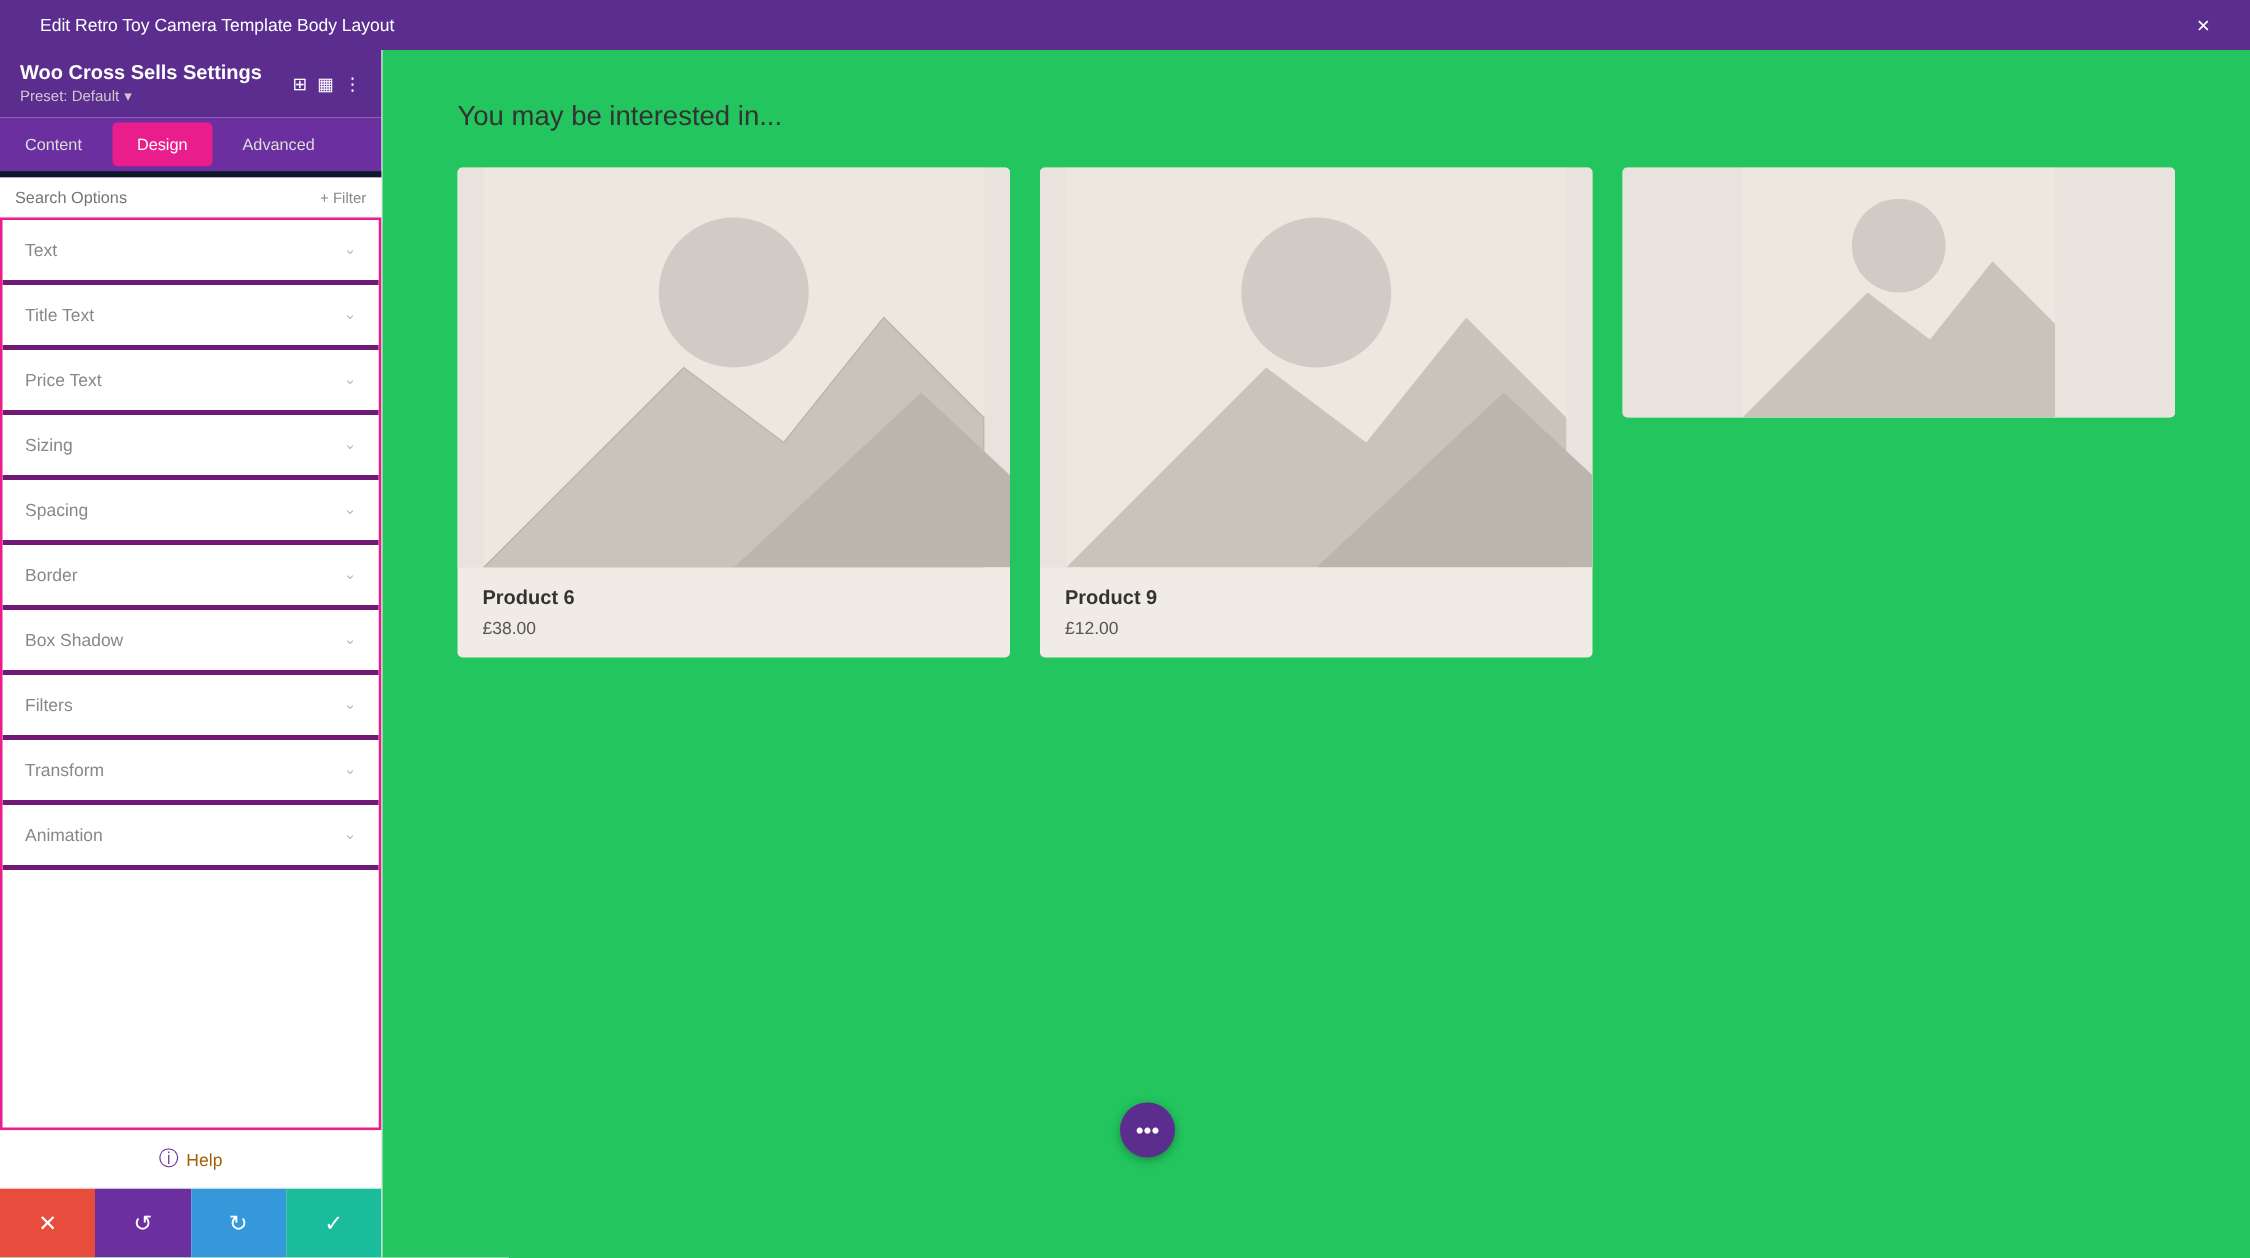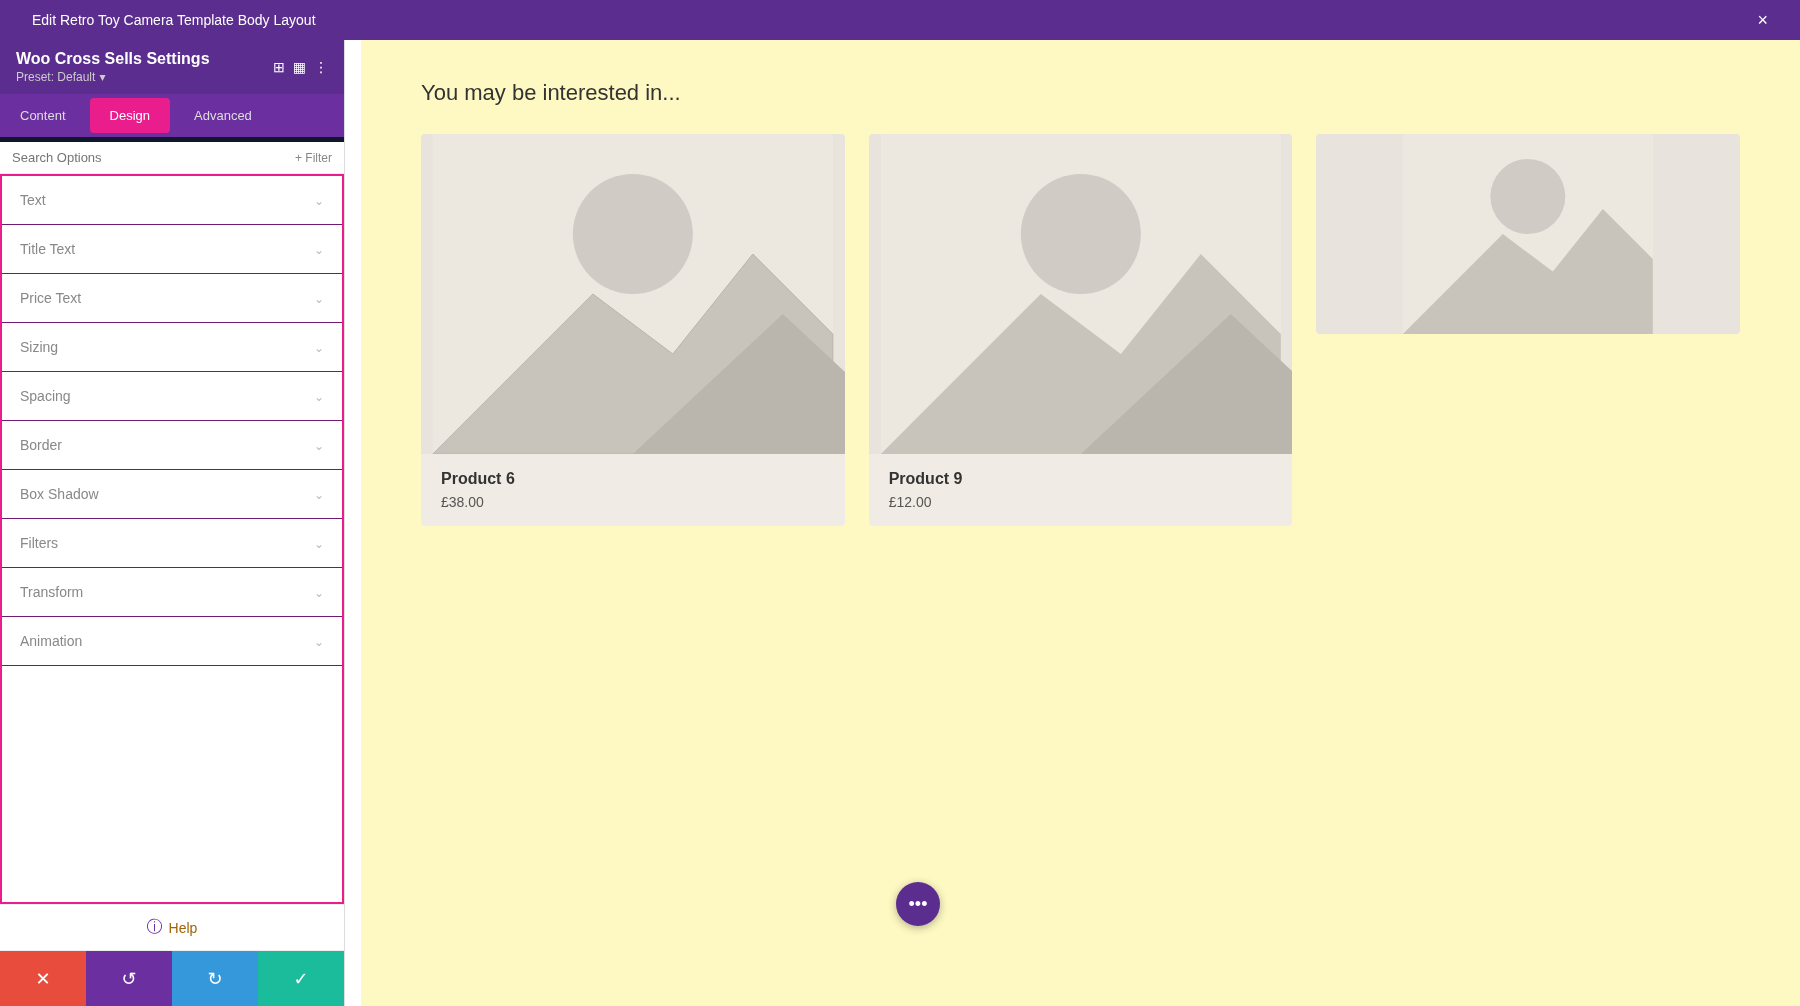--- a/index.html
+++ b/index.html
@@ -21,21 +21,21 @@
 
     
     .main-layout {
       display: flex;
       flex: 1;
       overflow: hidden;
     }
 
     
     .left-panel {
-      width: 345px;
+      width: 306px;
       background: #ffffff;
       display: flex;
       flex-direction: column;
       flex-shrink: 0;
       border-right: 1px solid #ddd;
     }
 
     
     .module-header {
       background: #5b2d8e;
@@ -101,24 +101,24 @@
 
     
     .options-list {
       flex: 1;
       overflow-y: auto;
       border: 2px solid #e91e8c;
       margin: 0;
     }
     .option-item {
       display: flex;
-      align-items: flex-end;
+      align-items: flex-start;
       justify-content: space-between;
       padding: 16px 18px;
-      border-bottom: 1px solid #701a75;
+      border-bottom: 4px solid #701a75;
       cursor: pointer;
     }
     .option-label { font-size: 14px; color: #888; }
     .chevron { color: #bbb; font-size: 12px; }
 
     
     .bottom-toolbar {
       height: 56px;
       display: flex;
       background: #fff;
@@ -146,24 +146,23 @@
       justify-content: center;
       gap: 6px;
       border-top: 1px solid #eee;
     }
     .help-icon { color: #6b2fa0; font-size: 16px; }
     .help-label { font-size: 14px; color: #a16207; }
 
     
     .right-content {
       flex: 1;
-      background: #fef9c3;
+      background: #22c55e;
       overflow-y: auto;
       padding: 40px 60px;
-      margin-left: 16px;
     }
     .section-title {
       font-size: 22px;
       color: #333;
       margin-bottom: 28px;
       font-weight: 400;
     }
 
     
     .product-grid {

